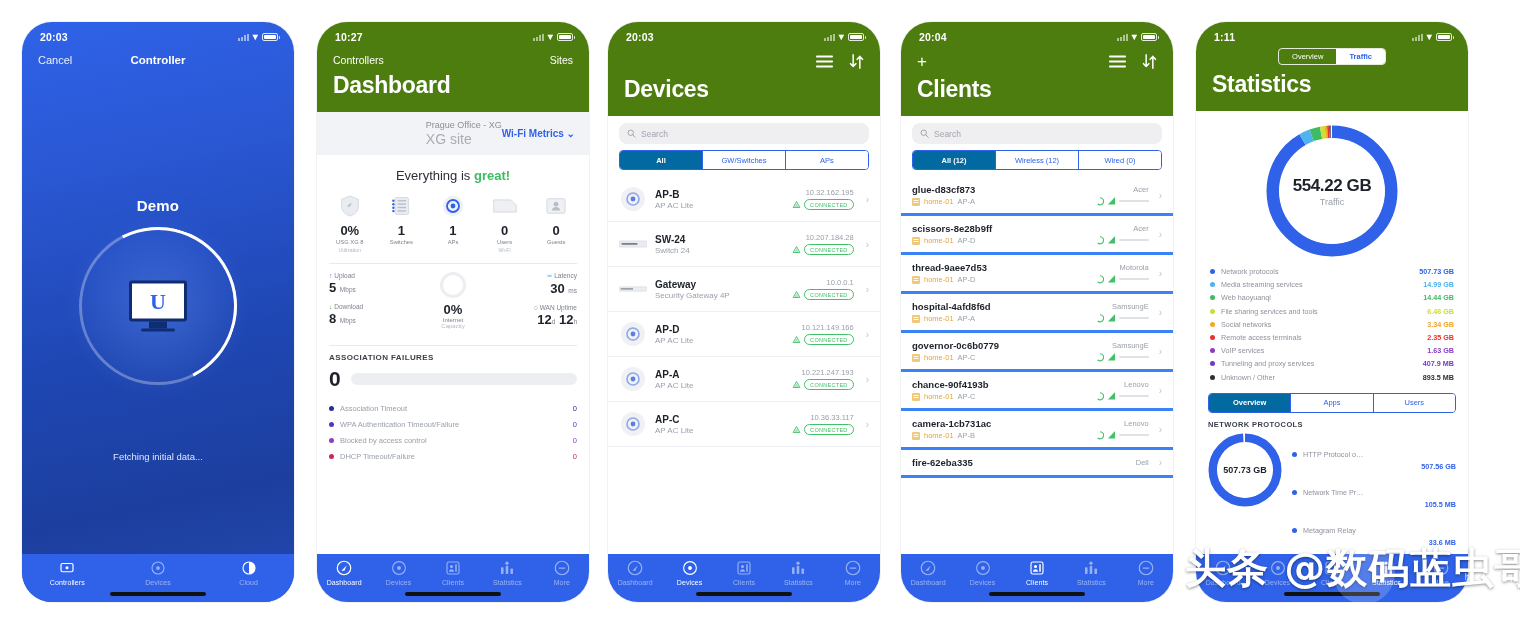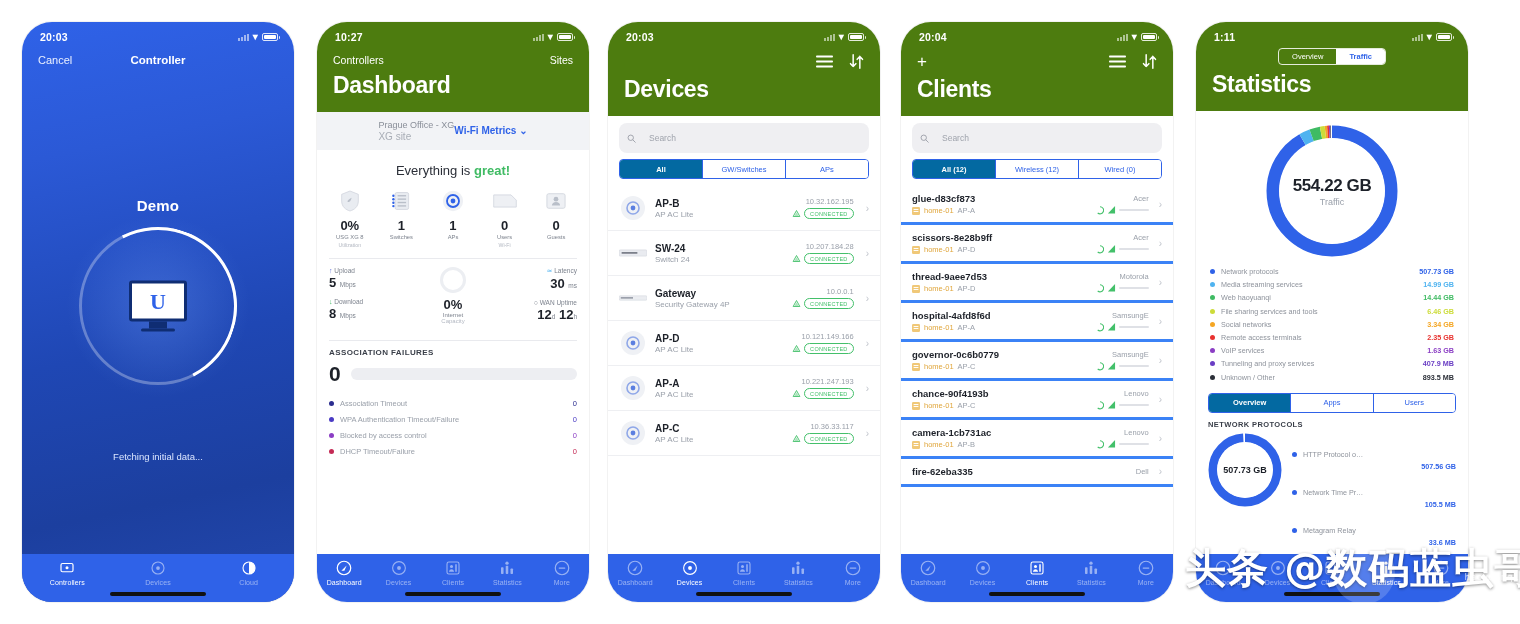--- a/index.html
+++ b/index.html
@@ -83,23 +83,23 @@
             padding-top:5px; }
   .tab { flex:1; text-align:center; color:rgba(255,255,255,.50); }
   .tab.active { color:#ffffff; }
   .tab .ticon { display:block; margin:0 auto 2px; width:18px; height:18px; }
   .tab .tlabel { font-size:7px; display:block; letter-spacing:.1px; }
   .homebar { position:absolute; left:50%; transform:translateX(-50%); bottom:6px;
              width:96px; height:4px; border-radius:3px; background:#111; }
 
   
   .site-row { background:#f2f3f6; padding:7px 14px 8px; display:flex;
-              align-items:center; justify-content:center; }
+              align-items:center; justify-content:flex-end; }
   .site-name { font-size:9px; color:#8a8f99; line-height:1.35; }
-  .site-sub  { font-size:10px; color:#a8adb6; }
+  .site-sub  { font-size:14px; color:#a8adb6; }
   .wifi-metrics { font-size:10px; color:#2f62e8; font-weight:bold; }
   .card { background:#fff; }
   .everything { text-align:center; font-size:13px; color:#2b2f38;
                 padding:13px 0 10px; font-weight:normal; }
   .everything b { color:#3fbb63; font-weight:bold; }
   .kpis { display:flex; padding:0 7px 10px; }
   .kpi { flex:1; text-align:center; }
   .kpi-ic { height:26px; display:flex; align-items:center; justify-content:center;
             margin-bottom:4px; }
   .kpi-val { font-size:13px; font-weight:bold; color:#1d2129; }
@@ -126,22 +126,22 @@
   .assoc-num { font-size:21px; font-weight:bold; color:#1d2129; }
   .assoc-bar { flex:1; height:12px; background:#edeef2; border-radius:7px; }
   .fail-list { padding:2px 12px 0; }
   .fail-item { display:flex; align-items:center; font-size:7.5px; color:#9aa0aa;
                padding:3.5px 0; }
   .fail-dot { width:5px; height:5px; border-radius:50%; margin-right:6px; flex:0 0 auto; }
   .fail-cnt { margin-left:auto; font-size:7.5px; }
 
   
   .searchwrap { padding:7px 11px 6px; background:#fff; }
-  .searchbox { background:#efeff2; border-radius:8px; height:30px; display:flex;
-               align-items:center; padding:0 8px; gap:13px; }
+  .searchbox { background:#efeff2; border-radius:8px; height:21px; display:flex;
+               align-items:center; padding:0 8px; gap:5px; }
   .searchbox .sh { font-size:8.5px; color:#a0a4ad; }
   .segwrap { padding:0 11px 7px; background:#fff; }
   .seg { display:flex; border:1px solid #2f62e8; border-radius:4px; overflow:hidden; }
   .seg div { flex:1; text-align:center; font-size:7.5px; padding:4.5px 0;
              color:#2f62e8; background:#fff; border-right:1px solid #2f62e8; }
   .seg div:last-child { border-right:none; }
   .seg div.on { background:#0369a1; color:#fff; font-weight:bold; }
 
   .devrow { display:flex; align-items:center; padding:8px 11px; gap:8px;
             border-bottom:1px solid #eeeff2; }

